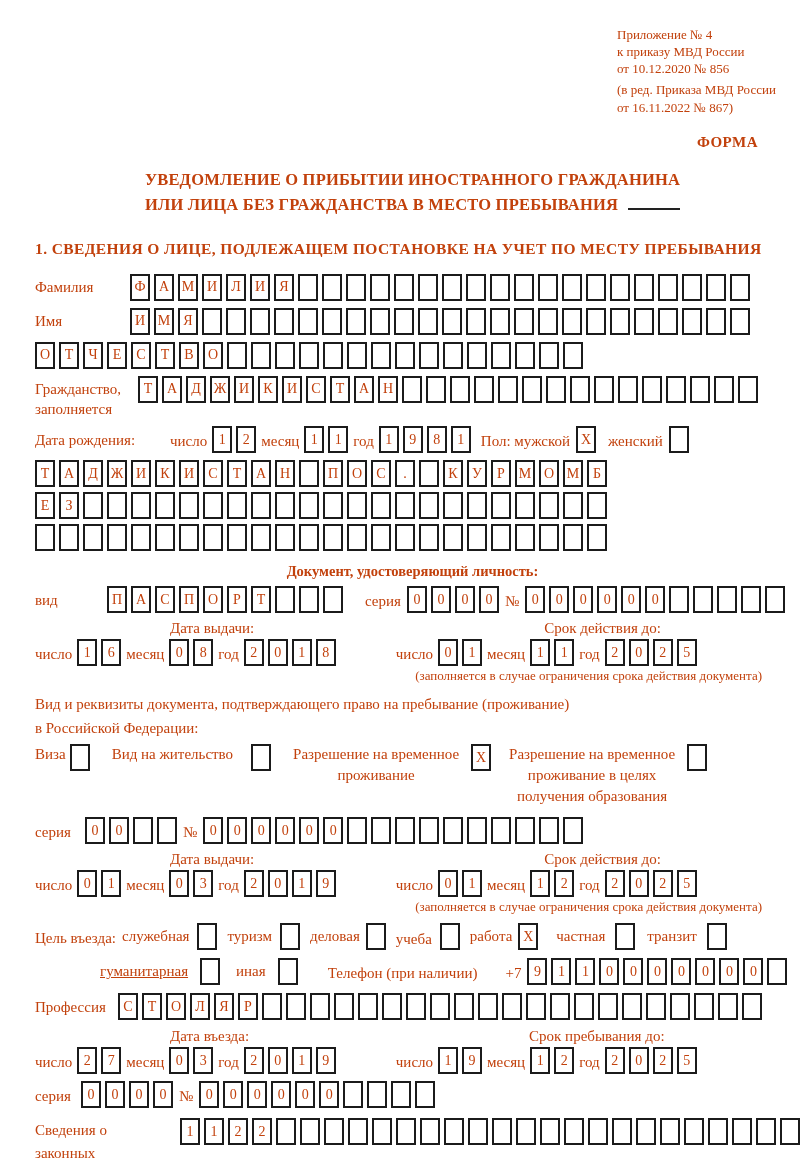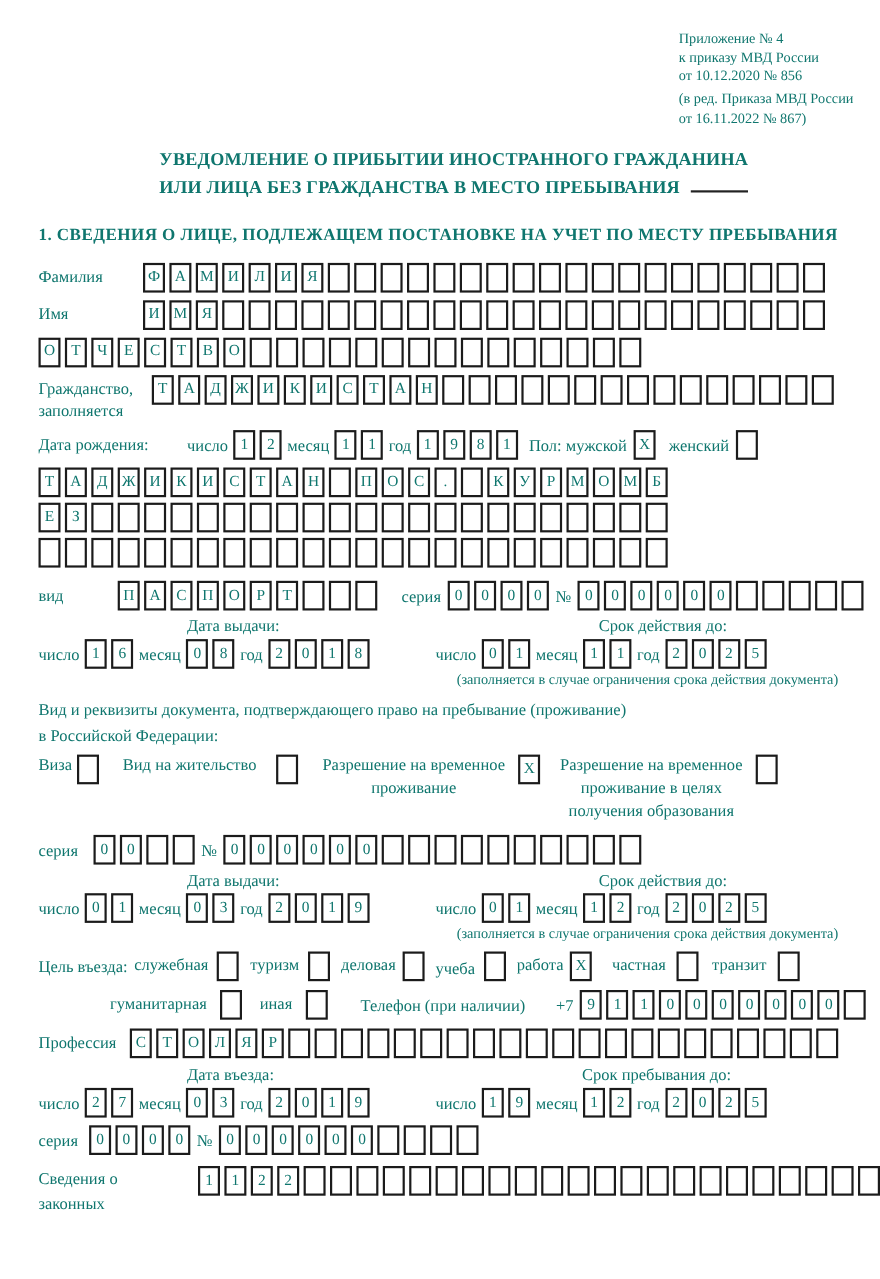--- a/index.html
+++ b/index.html
@@ -1,17 +1,17 @@
 <!DOCTYPE html>
 <html><head>
 <meta charset="utf-8">
 <style>
   html,body{margin:0;padding:0;background:#e8e8e8;}
   .page{
-    width:800px;height:1163px;margin:0 auto;background:#ffffff;color:#0f766e;
+    width:800px;height:1163px;margin:0 auto;background:#ffffff;color:#c2410c;
     font-family:"Liberation Serif","DejaVu Serif",serif;
     box-sizing:border-box;padding:26px 10px 16px 35px;position:relative;
   }
   .annex{margin-left:582px;font-size:13px;line-height:1.32;}
   .annex .gap{height:4px;}
   .forma{font-weight:bold;font-size:15px;text-align:right;padding-right:32px;margin-top:18px;letter-spacing:.5px;}
   .title{font-weight:bold;font-size:16.5px;text-align:center;margin-top:16px;line-height:1.55;letter-spacing:.2px;}
   .blank-line{display:inline-block;width:52px;border-bottom:2px solid #222;height:14px;margin-left:10px;}
   .sec1{font-weight:bold;font-size:15.5px;margin-top:22px;margin-bottom:16px;letter-spacing:.4px;}
   .frow{display:flex;align-items:flex-start;margin-bottom:7px;}
@@ -40,20 +40,21 @@
 
   <div class="annex">
     <div>Приложение № 4</div>
     <div>к приказу МВД России</div>
     <div>от 10.12.2020 № 856</div>
     <div class="gap"></div>
     <div>(в ред. Приказа МВД России</div>
     <div>от 16.11.2022 № 867)</div>
   </div>
 
+  <div class="forma">ФОРМА</div>
 
   <div class="title">
     <span>УВЕДОМЛЕНИЕ О ПРИБЫТИИ ИНОСТРАННОГО ГРАЖДАНИНА</span><br>
     <span>ИЛИ ЛИЦА БЕЗ ГРАЖДАНСТВА В МЕСТО ПРЕБЫВАНИЯ</span><span class="blank-line"></span>
   </div>
 
   <div class="sec1">1. СВЕДЕНИЯ О ЛИЦЕ, ПОДЛЕЖАЩЕМ ПОСТАНОВКЕ НА УЧЕТ ПО МЕСТУ ПРЕБЫВАНИЯ</div>
 
   <div class="frow">
     <div class="flabel" style="width:95px;">Фамилия</div>
@@ -289,20 +290,21 @@
           <span class="cell"></span>
           <span class="cell"></span>
           <span class="cell"></span>
           <span class="cell"></span>
           <span class="cell"></span>
           <span class="cell"></span>
         </div>
     </div>
   </div>
 
+  <div class="center-bold">Документ, удостоверяющий личность:</div>
 
   <div class="frow" style="align-items:center;">
     <div class="flabel" style="width:72px;padding-top:0;">вид</div>
     <div class="cells">
         <span class="cell">П</span>
         <span class="cell">А</span>
         <span class="cell">С</span>
         <span class="cell">П</span>
         <span class="cell">О</span>
         <span class="cell">Р</span>
@@ -538,21 +540,21 @@
     </span>
     <span class="chkopt" style="align-items:center;margin-left:12px;">
       <span class="lbl">транзит</span>
       <span class="cells" style="margin-left:10px;">
           <span class="cell"></span>
         </span>
     </span>
   </div>
 
   <div class="frow" style="align-items:center;margin-top:8px;">
-    <span class="chkopt" style="align-items:center;margin-left:65px;">
+    <span class="chkopt" style="align-items:center;margin-left:65px;text-decoration:underline;">
       <span class="lbl">гуманитарная</span>
       <span class="cells" style="margin-left:12px;">
           <span class="cell"></span>
         </span>
     </span>
     <span class="chkopt" style="align-items:center;margin-left:16px;">
       <span class="lbl">иная</span>
       <span class="cells" style="margin-left:12px;">
           <span class="cell"></span>
         </span>

